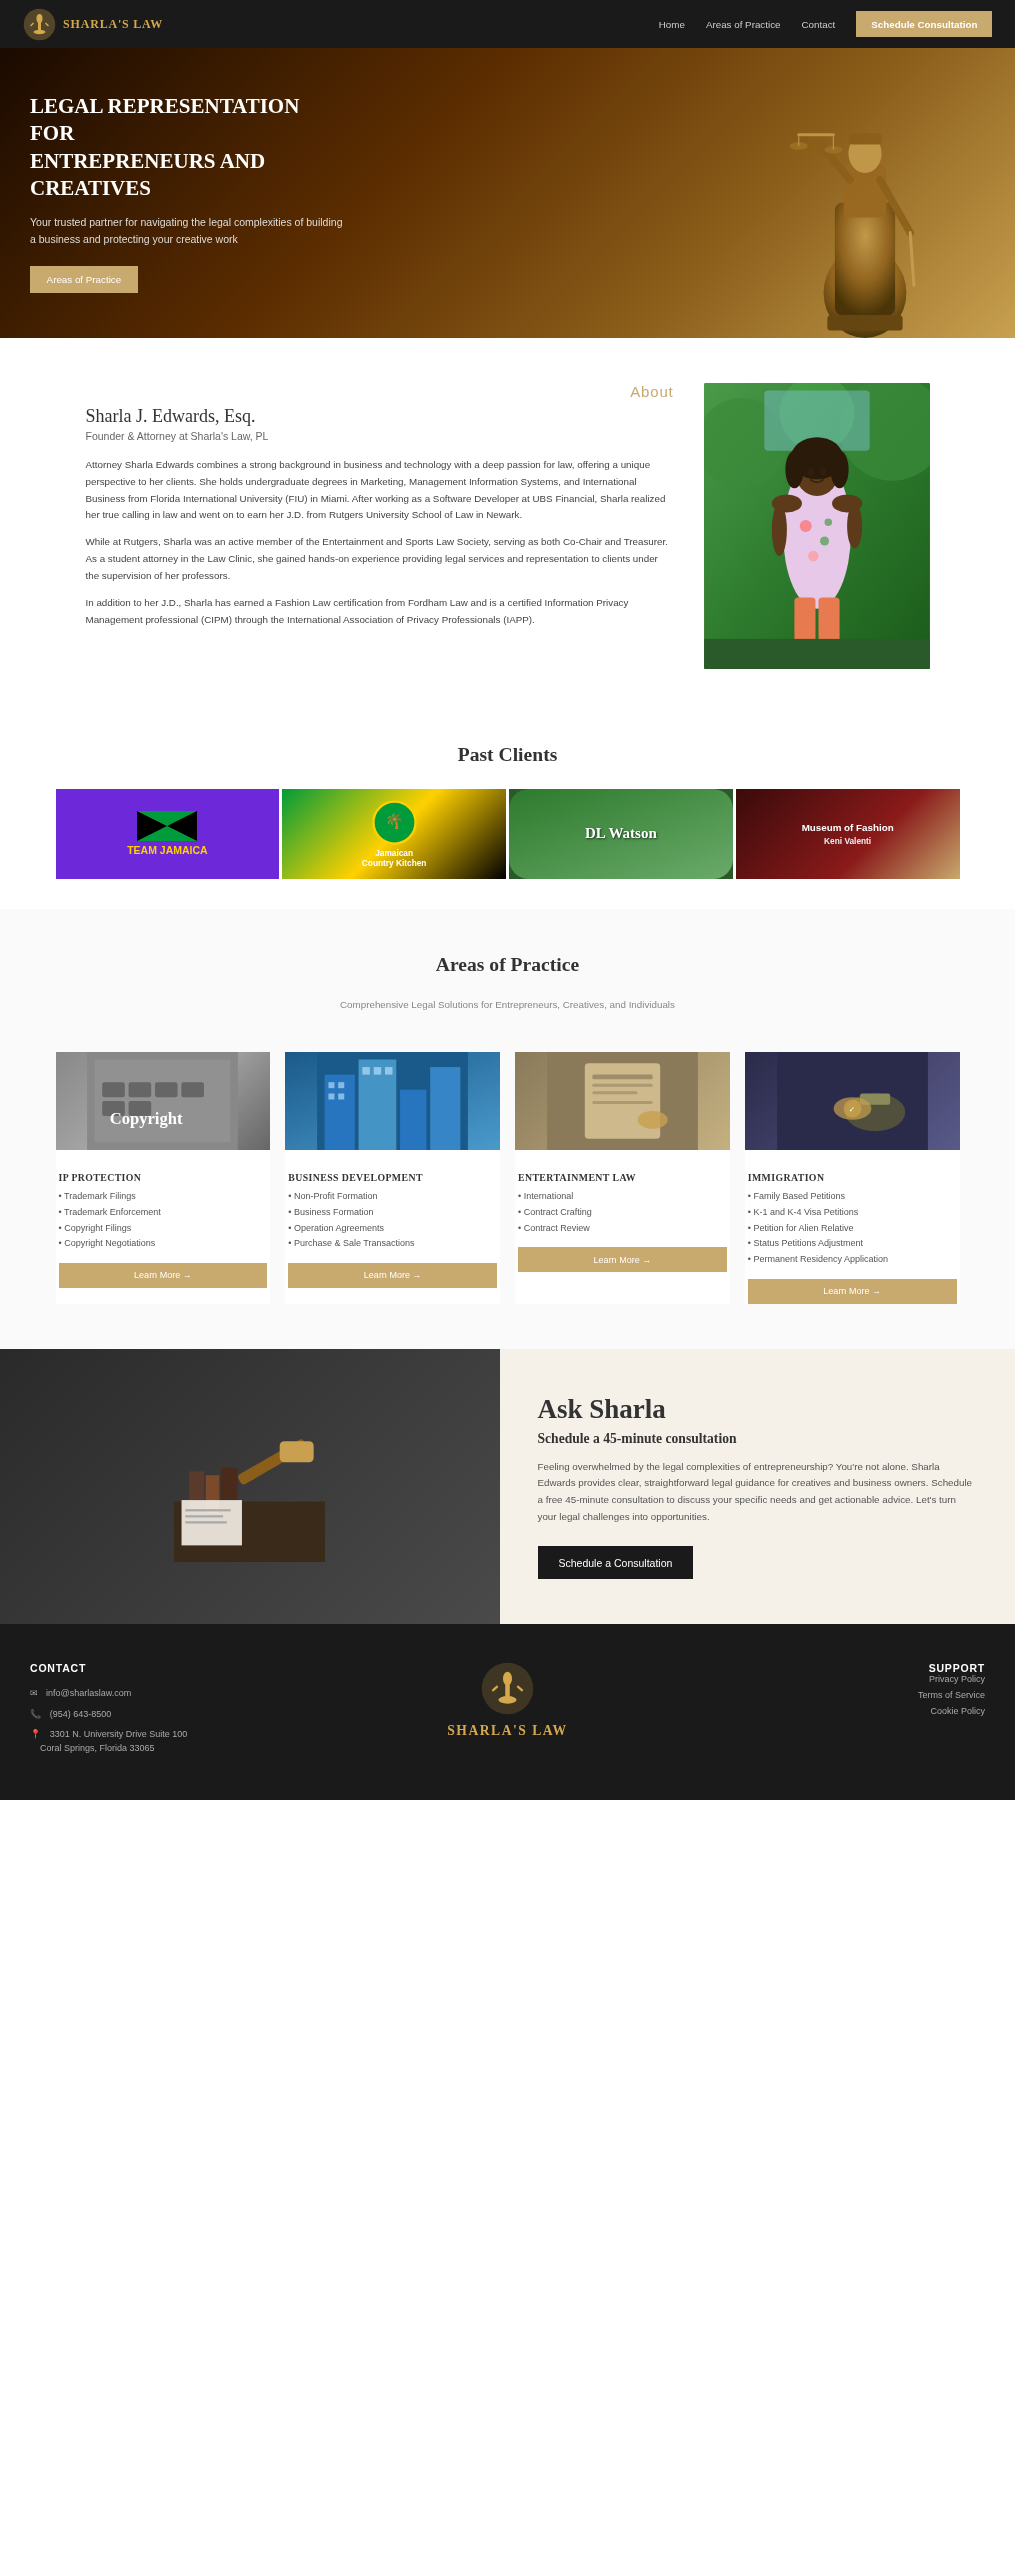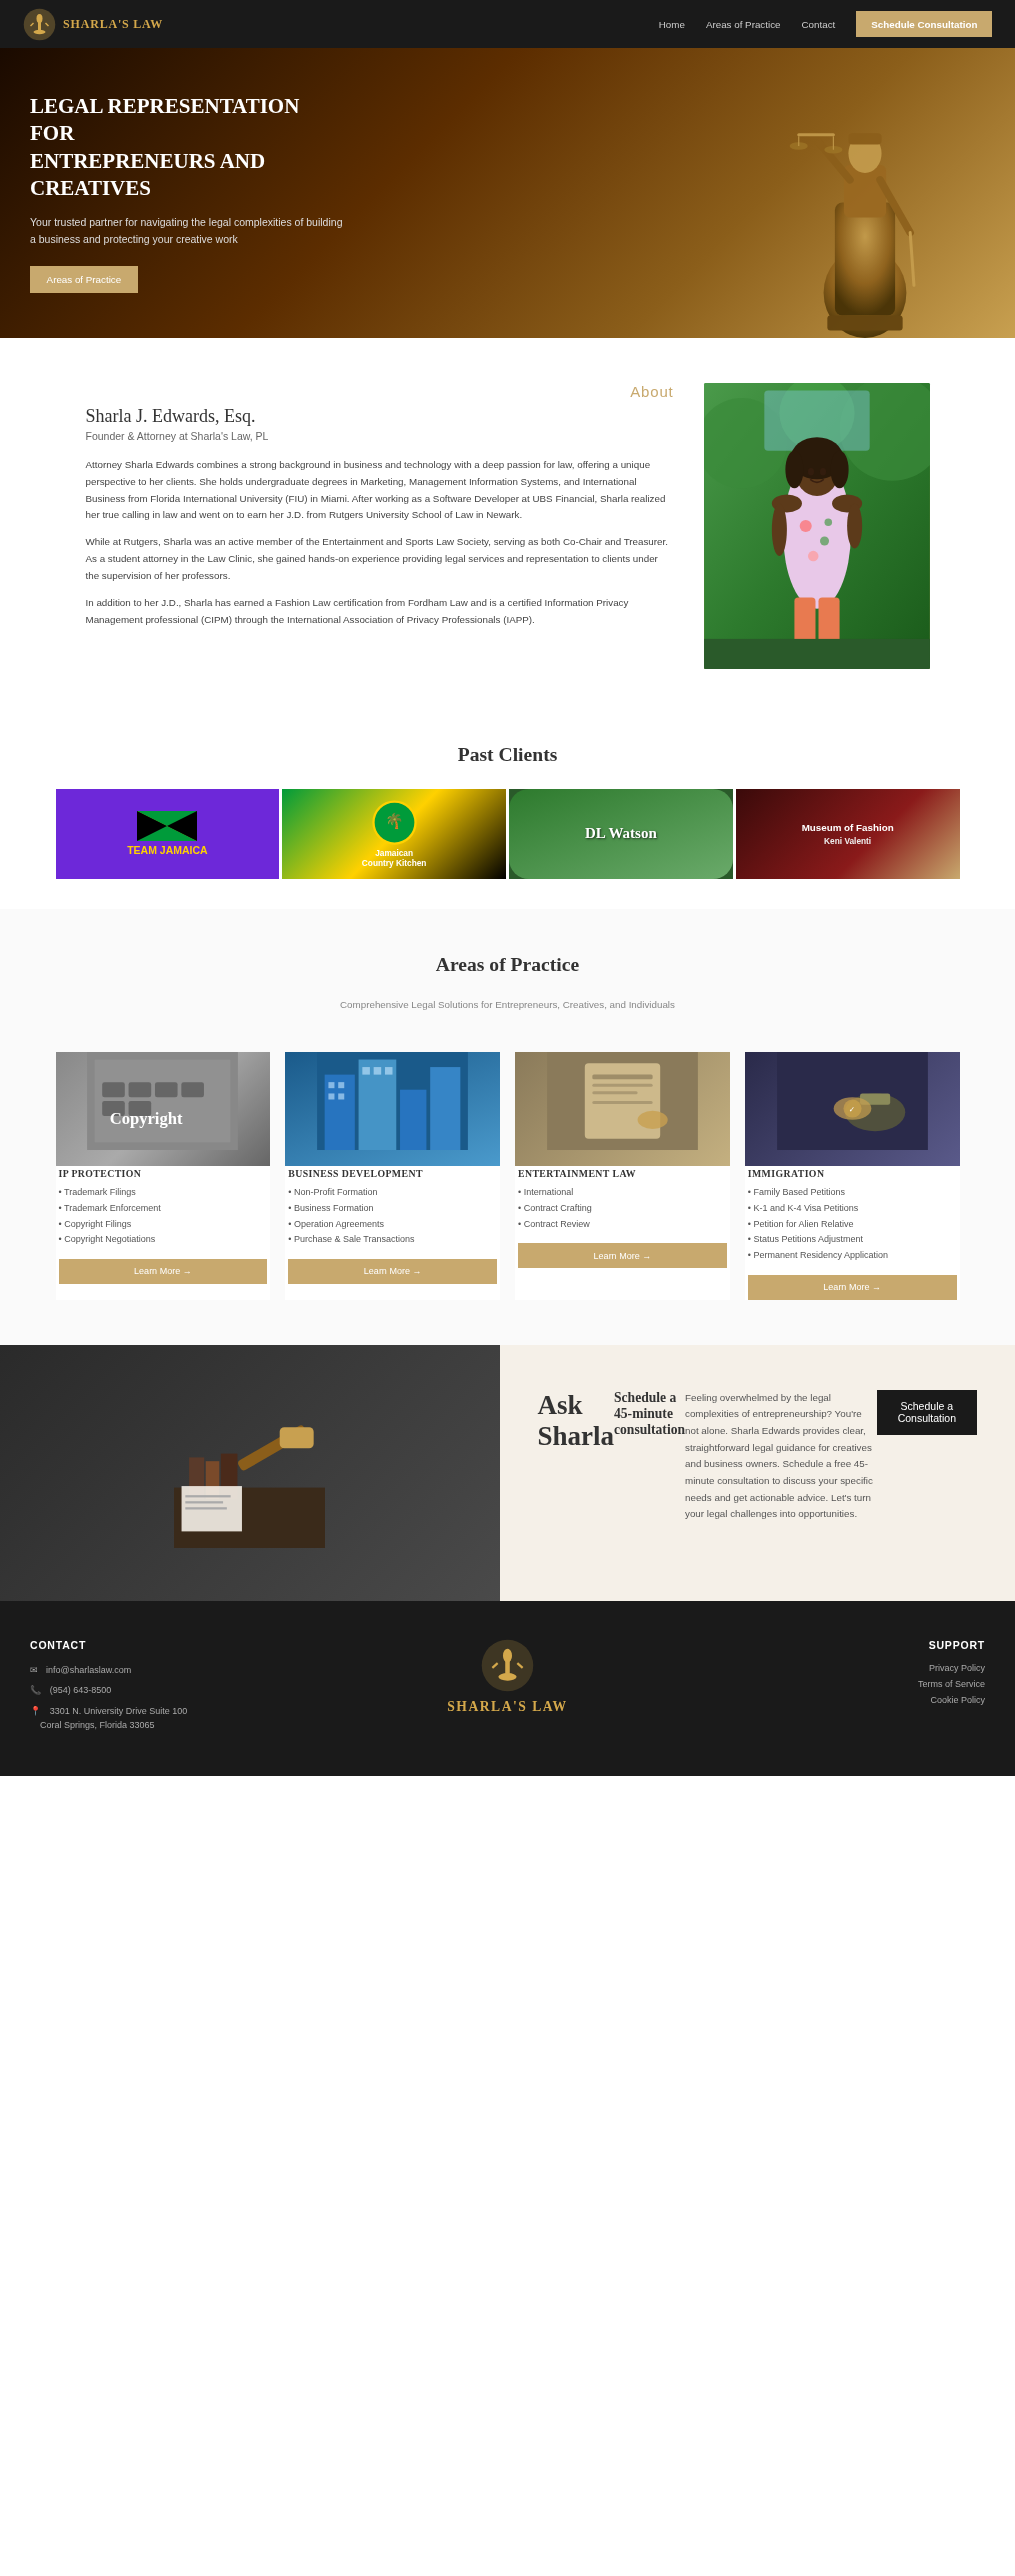--- a/index.html
+++ b/index.html
@@ -64,22 +64,22 @@
     .client-card-3 { background: #2a5a2a; }
     .client-card-4 { background: #8a1a1a; }
     .client-name { font-size: 15px; font-weight: bold; color: #fff; text-shadow: 0.8px 0.8px 2.3px rgba(0,0,0,0.7); }
 
     
     .practice-section { padding: 45px 30px; text-align: center; background: #fafafa; }
     .section-subtitle { font-size: 9.8px; color: #888; margin-bottom: 42px; font-family: Arial, sans-serif; }
     .practice-grid { display: grid; grid-template-columns: repeat(4, 1fr); gap: 15px; max-width: 904px; margin: 0 auto 0; text-align: left; }
     .practice-card { background: #fff; }
     .practice-img {
-      width: 100%; height: 114px; display: flex; align-items: flex-start; justify-content: center;
-      font-size: 30px; margin-bottom: 2px; overflow: hidden;
+      width: 100%; height: 98px; display: flex; align-items: center; justify-content: center;
+      font-size: 30px; margin-bottom: 22px; overflow: hidden;
     }
     .practice-img-ip { background: linear-gradient(135deg, #888 0%, #aaa 50%, #666 100%); }
     .practice-img-biz { background: linear-gradient(160deg, #1a5a8a 0%, #4a9acc 100%); }
     .practice-img-ent { background: linear-gradient(135deg, #8a7a5a 0%, #c4b080 100%); }
     .practice-img-imm { background: linear-gradient(135deg, #2a2a4a 0%, #5a5a8a 100%); }
     .practice-label { font-size: 9.8px; font-weight: bold; text-transform: uppercase; margin-bottom: 7.5px; letter-spacing: 0.4px; }
     .practice-list { list-style: none; margin-bottom: 12px; }
     .practice-list li { font-size: 9px; color: #555; font-family: Arial, sans-serif; margin-bottom: 2.3px; line-height: 1.5; }
     .practice-list li::before { content: '• '; }
     .learn-more-btn {
@@ -88,39 +88,39 @@
     }
 
     
     .ask-section {
       display: flex; min-height: 256px; align-items: stretch;
     }
     .ask-left {
       flex: 1; background: linear-gradient(135deg, #2a2a2a 0%, #4a4a4a 100%);
       display: flex; align-items: center; justify-content: center; padding: 30px;
     }
-    .ask-right { flex: 1; background: #f5f0e8; padding: 45px 38px; display: flex; flex-direction: row; justify-content: center; }
+    .ask-right { flex: 1; background: #f5f0e8; padding: 45px 38px; display: flex; flex-direction: column; justify-content: center; }
     .ask-right h2 { font-size: 27px; font-weight: bold; margin-bottom: 6px; }
     .ask-right h3 { font-size: 13.6px; font-weight: bold; margin-bottom: 12px; }
     .ask-right p { font-size: 9.8px; color: #555; line-height: 1.7; font-family: Arial, sans-serif; margin-bottom: 21px; }
     .consult-btn {
       background: #1a1a1a; color: #fff; border: none; padding: 10.5px 21px;
       font-size: 10.5px; cursor: pointer; font-family: Arial, sans-serif; align-self: flex-start;
     }
 
     
     footer { background: #1a1a1a; padding: 38px 30px; color: #ccc; display: grid; grid-template-columns: 1fr 1fr 1fr; gap: 30px; align-items: start; }
     .footer-contact h4 { color: #fff; font-size: 10.5px; font-weight: bold; margin-bottom: 12px; letter-spacing: 0.8px; font-family: Arial, sans-serif; text-transform: uppercase; }
     .footer-contact p { font-size: 9px; color: #aaa; margin-bottom: 6px; font-family: Arial, sans-serif; line-height: 1.6; }
     .footer-contact p span { margin-right: 6px; }
     .footer-logo { display: flex; flex-direction: column; align-items: center; justify-content: center; text-align: center; }
     .footer-logo-icon { width: 53px; height: 53px; margin-bottom: 7.5px; }
     .footer-logo-text { color: #d4a84b; font-size: 13.6px; font-weight: bold; letter-spacing: 1.5px; }
     .footer-support { text-align: right; }
-    .footer-support h4 { color: #fff; font-size: 10.5px; font-weight: bold; margin-bottom: 12px; letter-spacing: 0.8px; font-family: Arial, sans-serif; text-transform: uppercase; }
+    .footer-support h4 { color: #fff; font-size: 10.5px; font-weight: bold; letter-spacing: 0.8px; font-family: Arial, sans-serif; text-transform: uppercase; }
     .footer-support a { display: block; color: #aaa; font-size: 9px; font-family: Arial, sans-serif; text-decoration: none; margin-bottom: 6px; }
     .jamaica-flag {
       width: 100%; height: 100%; background: linear-gradient(135deg, #009b3a 0%, #ffd100 50%, #000 100%);
       display: flex; align-items: center; justify-content: center;
     }
     .dl-watson-bg {
       width: 100%; height: 100%; background: linear-gradient(160deg, #2d7a2d 0%, #6aaa6a 100%);
       display: flex; align-items: center; justify-content: center; border-radius: 20px;
     }
     .museum-bg {

